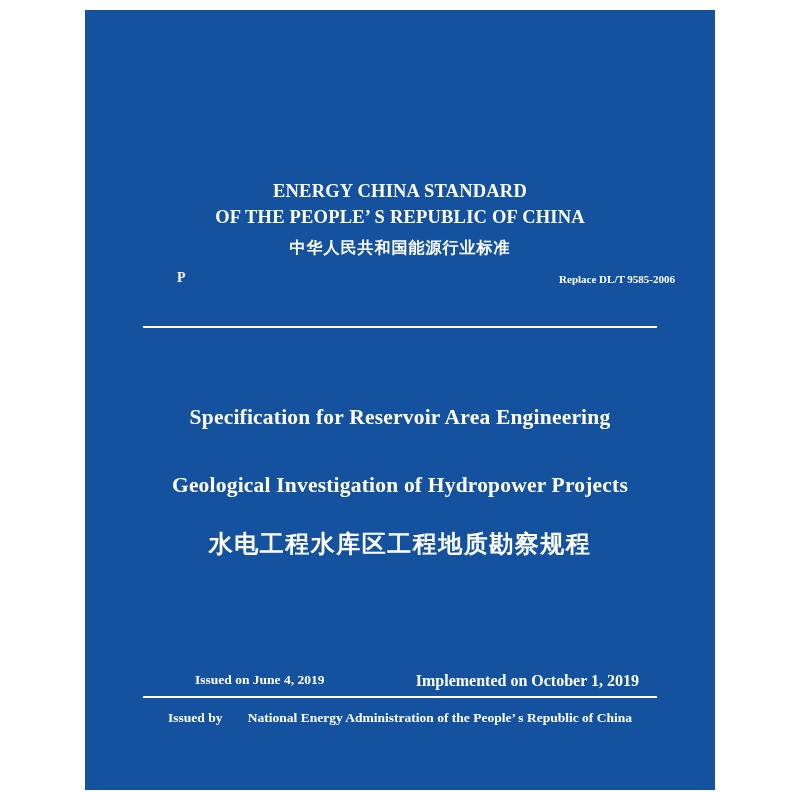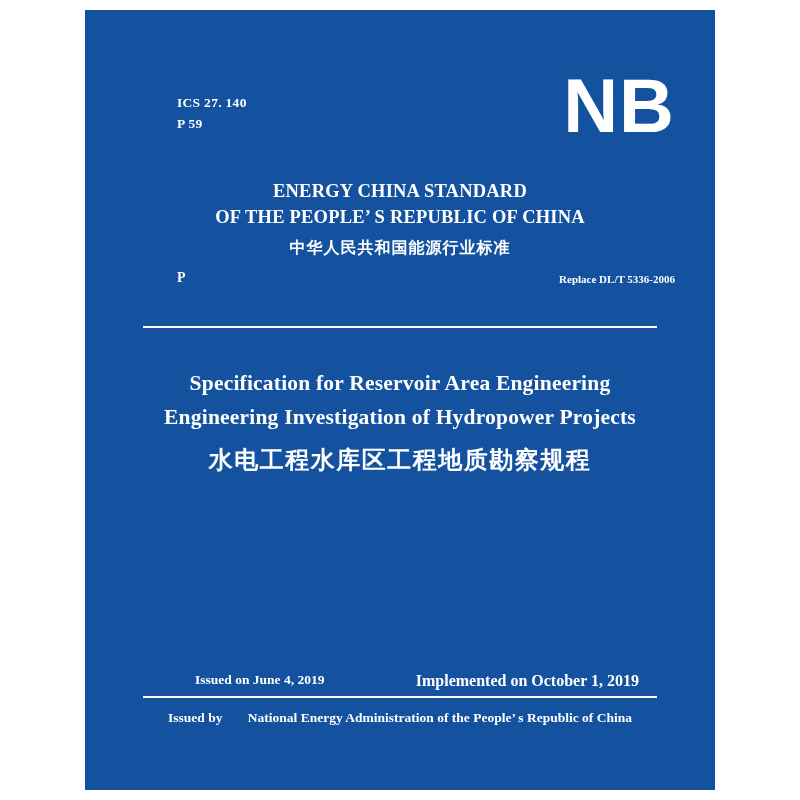--- a/index.html
+++ b/index.html
@@ -125,27 +125,28 @@
     left: 0;
     top: 356px;
     width: 100%;
     text-align: center;
   }
   .mt-en {
     font-weight: bold;
     font-size: 21.5px;
     line-height: 34px;
     letter-spacing: 0.2px;
+    margin-top: 34px;
   }
   .mt-cn {
     font-family: "DejaVu Sans", sans-serif;
     font-weight: bold;
     font-size: 24px;
     line-height: 40px;
-    margin-top: 6px;
+    margin-top: 22px;
     letter-spacing: 1.5px;
     text-align: center;
   }
 
   
   .dates-row {
     position: absolute;
     left: 58px;
     top: 662px;
     width: 514px;
@@ -175,46 +176,39 @@
     font-weight: bold;
     font-size: 13.5px;
   }
   .issued-by-label { margin-right: 22px; }
 </style>
 </head>
 <body>
 
 <div id="cover">
 
-  <div class="top-row">
-    <div class="ics-block">
-      <div>ICS 27. 140</div>
-      <div>P 59</div>
-    </div>
-    <div class="nb-logo">NB</div>
-  </div>
 
   <div class="std-titles">
     <div class="std-en1">ENERGY CHINA STANDARD</div>
     <div class="std-en2">OF THE PEOPLE’ S REPUBLIC OF CHINA</div>
     <div class="std-cn">中华人民共和国能源行业标准</div>
   </div>
 
   <div class="code-row">
     <div class="code-p">P</div>
     <div class="code-num">
-      <div class="replace">Replace DL/T 5336-2006</div>
+      <div class="replace">Replace DL/T 9585-2006</div>
     </div>
   </div>
 
   <div class="rule rule-top"></div>
 
   <div class="main-title">
     <div class="mt-en">Specification for Reservoir Area Engineering</div>
-    <div class="mt-en">Engineering Investigation of Hydropower Projects</div>
+    <div class="mt-en">Geological Investigation of Hydropower Projects</div>
     <div class="mt-cn">水电工程水库区工程地质勘察规程</div>
   </div>
 
   <div class="dates-row">
     <div class="issued-on">Issued on June 4, 2019</div>
     <div class="implemented-on">Implemented on October 1, 2019</div>
   </div>
 
   <div class="rule rule-bottom"></div>
 

